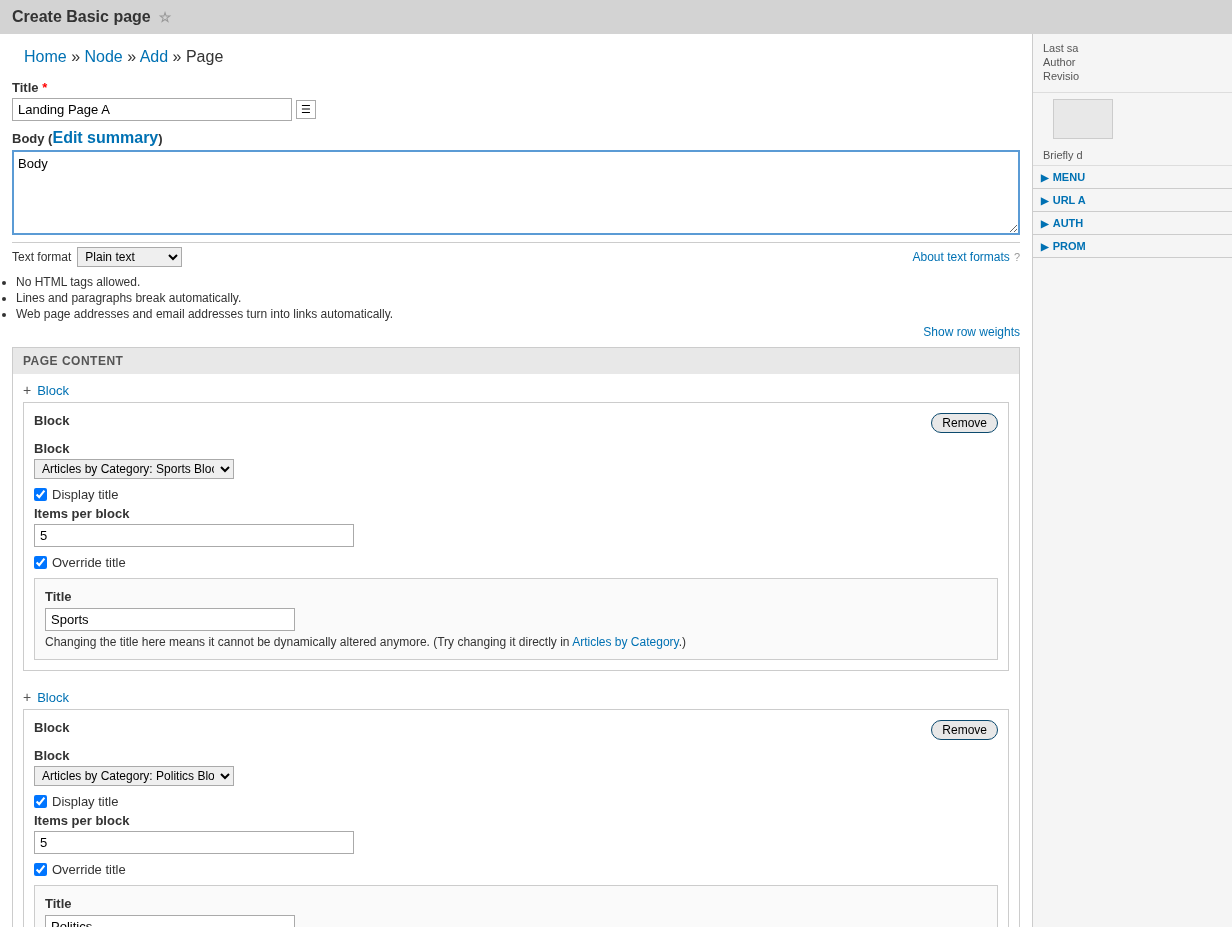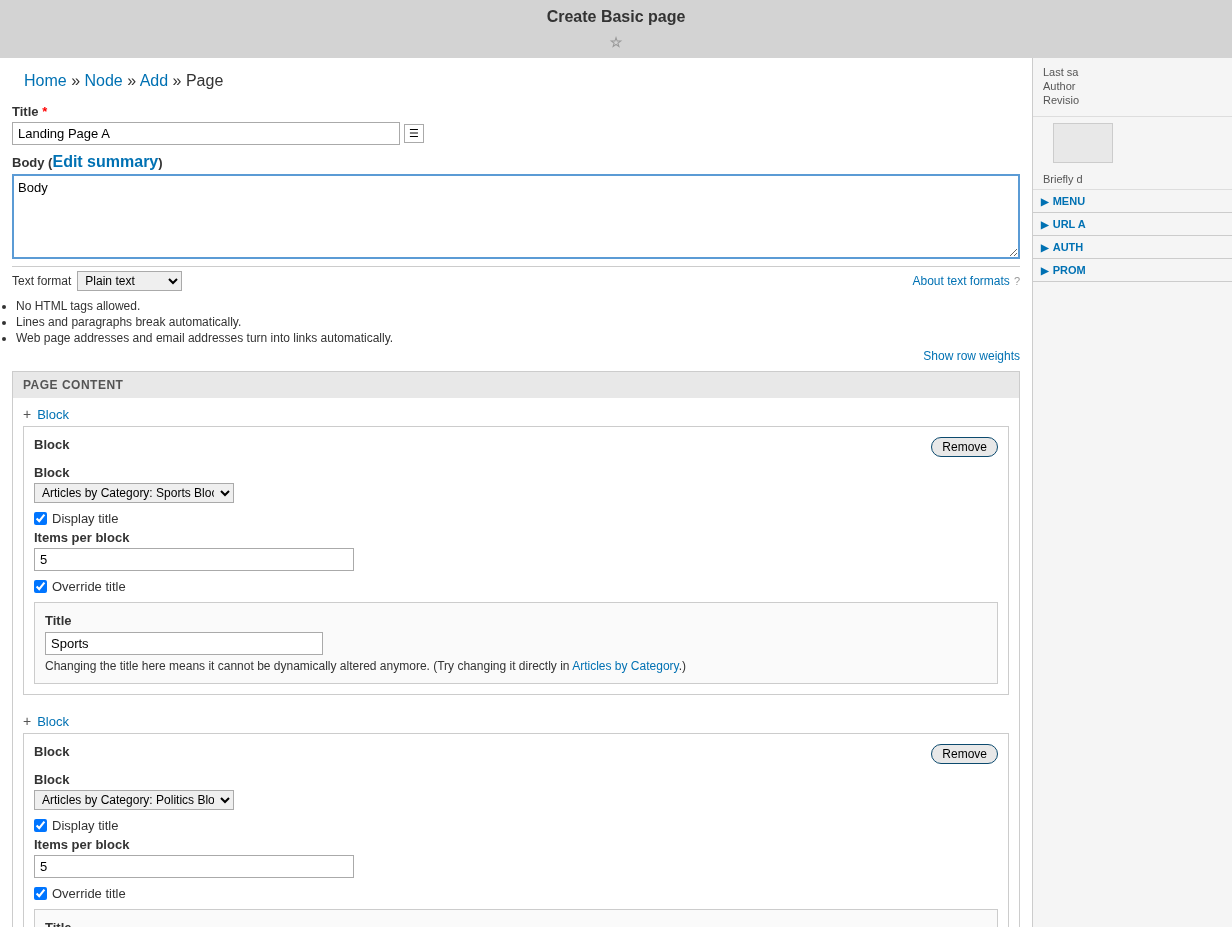--- a/index.html
+++ b/index.html
@@ -8,21 +8,20 @@
     
     .page-header {
       background: #d3d3d3;
       padding: 8px 12px;
       display: flex;
       align-items: center;
       gap: 8px;
       font-size: 16px;
       font-weight: bold;
       color: #333;
-      flex-direction: column;
     }
     .page-header .star-icon { color: #999; font-size: 14px; }
 
     
     .breadcrumb {
       padding: 6px 12px;
       font-size: 16px;
     }
     .breadcrumb a { color: #0071b3; text-decoration: none; }
     .breadcrumb span { color: #333; }
@@ -53,21 +52,21 @@
       padding: 3px 5px;
       font-size: 13px;
       width: 320px;
     }
 
     .title-input-row {
       display: flex;
       align-items: center;
       gap: 4px;
     }
-    .title-input-row input { width: 388px; }
+    .title-input-row input { width: 280px; }
     .machine-name-btn {
       background: none;
       border: 1px solid #aaa;
       padding: 2px 4px;
       cursor: pointer;
       font-size: 11px;
     }
 
     .body-label {
       font-size: 13px;
@@ -187,21 +186,21 @@
       margin-top: 8px;
       border: 1px solid #ccc;
       padding: 10px;
       background: #fafafa;
     }
     .override-title-box .ot-title-label {
       font-size: 13px;
       font-weight: bold;
       margin-bottom: 4px;
     }
-    .override-title-box input[type="text"] { width: 278px; }
+    .override-title-box input[type="text"] { width: 250px; }
     .override-title-box .ot-hint {
       font-size: 12px;
       margin-top: 4px;
       color: #333;
     }
     .override-title-box .ot-hint a { color: #0071b3; text-decoration: none; }
 
     
     .right-panel {
       width: 200px;

